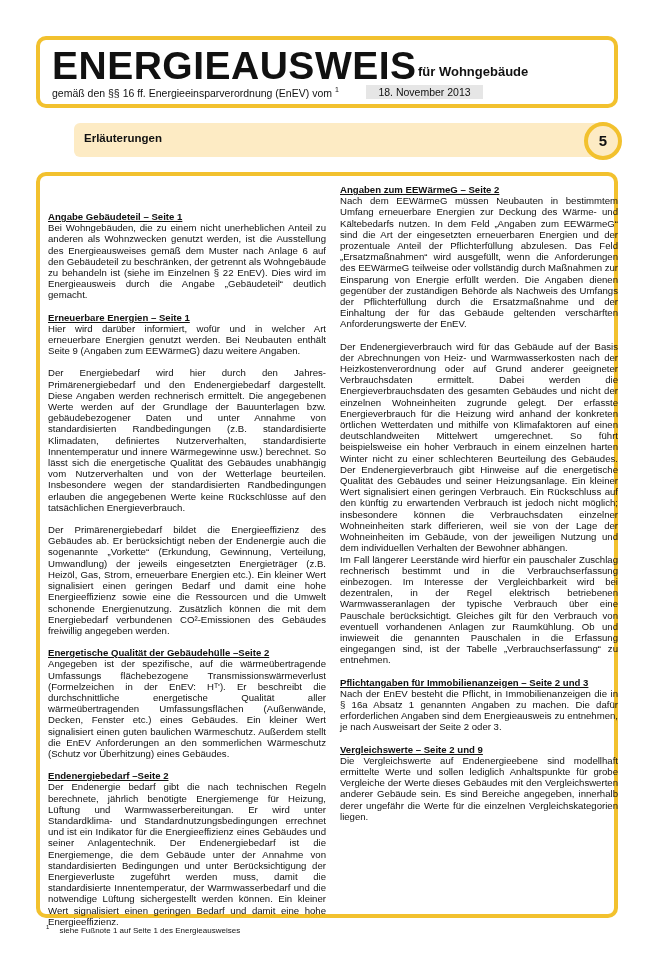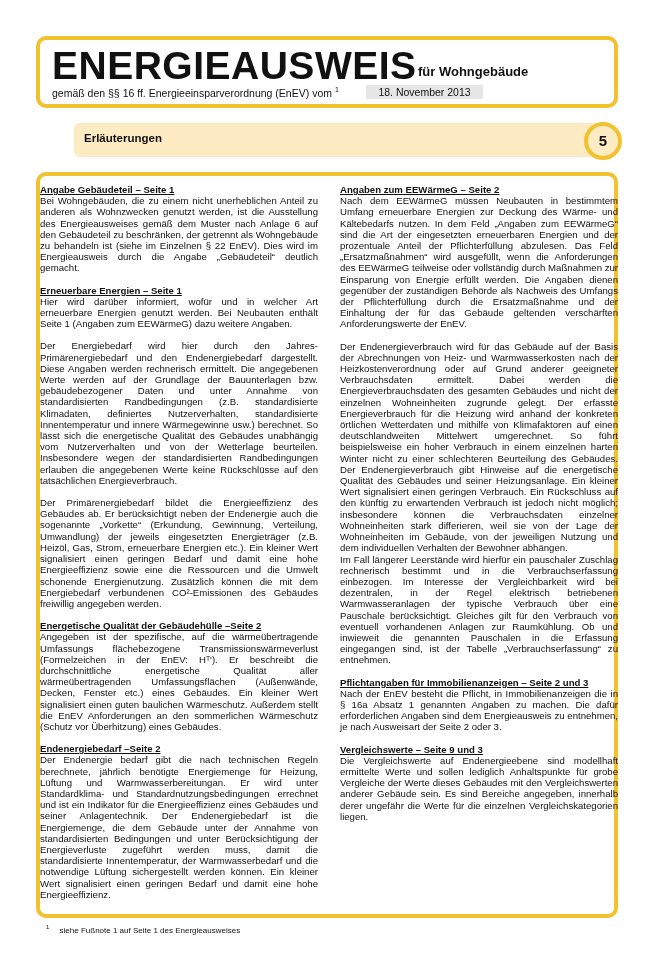--- a/index.html
+++ b/index.html
@@ -8,21 +8,21 @@
   .title { position: absolute; left: 12px; top: 4px; font-size: 39px; font-weight: bold; letter-spacing: 0.5px; line-height: 44px; }
   .subtitle-type { position: absolute; left: 378px; top: 24px; font-size: 13px; font-weight: bold; }
   .legal { position: absolute; left: 12px; top: 46px; font-size: 10.5px; }
   .legal sup { font-size: 7px; }
   .date-field { position: absolute; left: 326px; top: 45px; width: 117px; height: 14px; background: #e6e6e6; font-size: 10.5px; line-height: 14px; text-align: center; }
   .section-bar { position: absolute; left: 38px; top: 123px; width: 540px; height: 34px; background: #fdebc4; border-radius: 6px; margin-left: 36px; }
   .section-bar span { position: absolute; left: 10px; top: 9px; font-size: 11.5px; font-weight: bold; }
   .page-badge { position: absolute; left: 584px; top: 122px; width: 30px; height: 30px; border: 4px solid #f2c12e; border-radius: 50%; background: #fdebc4; text-align: center; line-height: 30px; font-weight: bold; font-size: 15px; }
   .content-box { position: absolute; left: 36px; top: 172px; width: 574px; height: 738px; border: 4px solid #f2c12e; border-radius: 10px; background: #fff; }
   .col { position: absolute; top: 8px; width: 278px; font-size: 9.6px; line-height: 11.2px; text-align: justify; }
-  .col.left { left: 0; }
+  .col.left { left: 8px; margin-top: 27px; }
   .col.right { left: 300px; }
   .entry { margin-bottom: 11px; }
   .entry h3 { margin: 0; font-size: 9.6px; font-weight: bold; text-decoration: underline; line-height: 11.2px; }
   .entry p { margin: 0; }
   .footnote { position: absolute; left: 46px; top: 924px; font-size: 8px; }
   .footnote sup { font-size: 6px; margin-right: 8px; }
 </style>
 </head>
 <body>
 
@@ -42,21 +42,21 @@
 <div class="page-badge">5</div>
 
 <div class="content-box">
   <div class="col left">
     <div class="entry">
       <h3>Angabe Gebäudeteil – Seite 1</h3>
       <p>Bei Wohngebäuden, die zu einem nicht unerheblichen Anteil zu anderen als Wohnzwecken genutzt werden, ist die Ausstellung des Energieausweises gemäß dem Muster nach Anlage 6 auf den Gebäudeteil zu beschränken, der getrennt als Wohngebäude zu behandeln ist (siehe im Einzelnen § 22 EnEV). Dies wird im Energieausweis durch die Angabe „Gebäudeteil“ deutlich gemacht.</p>
     </div>
     <div class="entry">
       <h3>Erneuerbare Energien – Seite 1</h3>
-      <p>Hier wird darüber informiert, wofür und in welcher Art erneuerbare Energien genutzt werden. Bei Neubauten enthält Seite 1 (Angaben zum EEWärmeG) dazu weitere Angaben.</p>
+      <p>Hier wird darüber informiert, wofür und in welcher Art erneuerbare Energien genutzt werden. Bei Neubauten enthält Seite 9 (Angaben zum EEWärmeG) dazu weitere Angaben.</p>
     </div>
     <div class="entry">
       <p>Der Energiebedarf wird hier durch den Jahres-Primärenergiebedarf und den Endenergiebedarf dargestellt. Diese Angaben werden rechnerisch ermittelt. Die angegebenen Werte werden auf der Grundlage der Bauunterlagen bzw. gebäudebezogener Daten und unter Annahme von standardisierten Randbedingungen (z.B. standardisierte Klimadaten, definiertes Nutzerverhalten, standardisierte Innentemperatur und innere Wärmegewinne usw.) berechnet. So lässt sich die energetische Qualität des Gebäudes unabhängig vom Nutzerverhalten und von der Wetterlage beurteilen. Insbesondere wegen der standardisierten Randbedingungen erlauben die angegebenen Werte keine Rückschlüsse auf den tatsächlichen Energieverbrauch.</p>
     </div>
     <div class="entry">
       <p>Der Primärenergiebedarf bildet die Energieeffizienz des Gebäudes ab. Er berücksichtigt neben der Endenergie auch die sogenannte „Vorkette“ (Erkundung, Gewinnung, Verteilung, Umwandlung) der jeweils eingesetzten Energieträger (z.B. Heizöl, Gas, Strom, erneuerbare Energien etc.). Ein kleiner Wert signalisiert einen geringen Bedarf und damit eine hohe Energieeffizienz sowie eine die Ressourcen und die Umwelt schonende Energienutzung. Zusätzlich können die mit dem Energiebedarf verbundenen CO²-Emissionen des Gebäudes freiwillig angegeben werden.</p>
     </div>
     <div class="entry">
       <h3>Energetische Qualität der Gebäudehülle –Seite 2</h3>
       <p>Angegeben ist der spezifische, auf die wärmeübertragende Umfassungs flächebezogene Transmissionswärmeverlust (Formelzeichen in der EnEV: Hᵀ'). Er beschreibt die durchschnittliche energetische Qualität aller wärmeübertragenden Umfassungsflächen (Außenwände, Decken, Fenster etc.) eines Gebäudes. Ein kleiner Wert signalisiert einen guten baulichen Wärmeschutz. Außerdem stellt die EnEV Anforderungen an den sommerlichen Wärmeschutz (Schutz vor Überhitzung) eines Gebäudes.</p>
@@ -76,21 +76,21 @@
       <p>Der Endenergieverbrauch wird für das Gebäude auf der Basis der Abrechnungen von Heiz- und Warmwasserkosten nach der Heizkostenverordnung oder auf Grund anderer geeigneter Verbrauchsdaten ermittelt. Dabei werden die Energieverbrauchsdaten des gesamten Gebäudes und nicht der einzelnen Wohneinheiten zugrunde gelegt. Der erfasste Energieverbrauch für die Heizung wird anhand der konkreten örtlichen Wetterdaten und mithilfe von Klimafaktoren auf einen deutschlandweiten Mittelwert umgerechnet. So führt beispielsweise ein hoher Verbrauch in einem einzelnen harten Winter nicht zu einer schlechteren Beurteilung des Gebäudes. Der Endenergieverbrauch gibt Hinweise auf die energetische Qualität des Gebäudes und seiner Heizungsanlage. Ein kleiner Wert signalisiert einen geringen Verbrauch. Ein Rückschluss auf den künftig zu erwartenden Verbrauch ist jedoch nicht möglich; insbesondere können die Verbrauchsdaten einzelner Wohneinheiten stark differieren, weil sie von der Lage der Wohneinheiten im Gebäude, von der jeweiligen Nutzung und dem individuellen Verhalten der Bewohner abhängen.</p>
       <p>Im Fall längerer Leerstände wird hierfür ein pauschaler Zuschlag rechnerisch bestimmt und in die Verbrauchserfassung einbezogen. Im Interesse der Vergleichbarkeit wird bei dezentralen, in der Regel elektrisch betriebenen Warmwasseranlagen der typische Verbrauch über eine Pauschale berücksichtigt. Gleiches gilt für den Verbrauch von eventuell vorhandenen Anlagen zur Raumkühlung. Ob und inwieweit die genannten Pauschalen in die Erfassung eingegangen sind, ist der Tabelle „Verbrauchserfassung“ zu entnehmen.</p>
     </div>
     <div class="entry">
     </div>
     <div class="entry">
       <h3>Pflichtangaben für Immobilienanzeigen – Seite 2 und 3</h3>
       <p>Nach der EnEV besteht die Pflicht, in Immobilienanzeigen die in § 16a Absatz 1 genannten Angaben zu machen. Die dafür erforderlichen Angaben sind dem Energieausweis zu entnehmen, je nach Ausweisart der Seite 2 oder 3.</p>
     </div>
     <div class="entry">
-      <h3>Vergleichswerte – Seite 9 und 3</h3>
+      <h3>Vergleichswerte – Seite 2 und 9</h3>
       <p>Die Vergleichswerte auf Endenergieebene sind modellhaft ermittelte Werte und sollen lediglich Anhaltspunkte für grobe Vergleiche der Werte dieses Gebäudes mit den Vergleichswerten anderer Gebäude sein. Es sind Bereiche angegeben, innerhalb derer ungefähr die Werte für die einzelnen Vergleichskategorien liegen.</p>
     </div>
   </div>
 </div>
 
 <div class="footnote">
   <sup>1</sup>
   <span>siehe Fußnote 1 auf Seite 1 des Energieausweises</span>
 </div>
 

